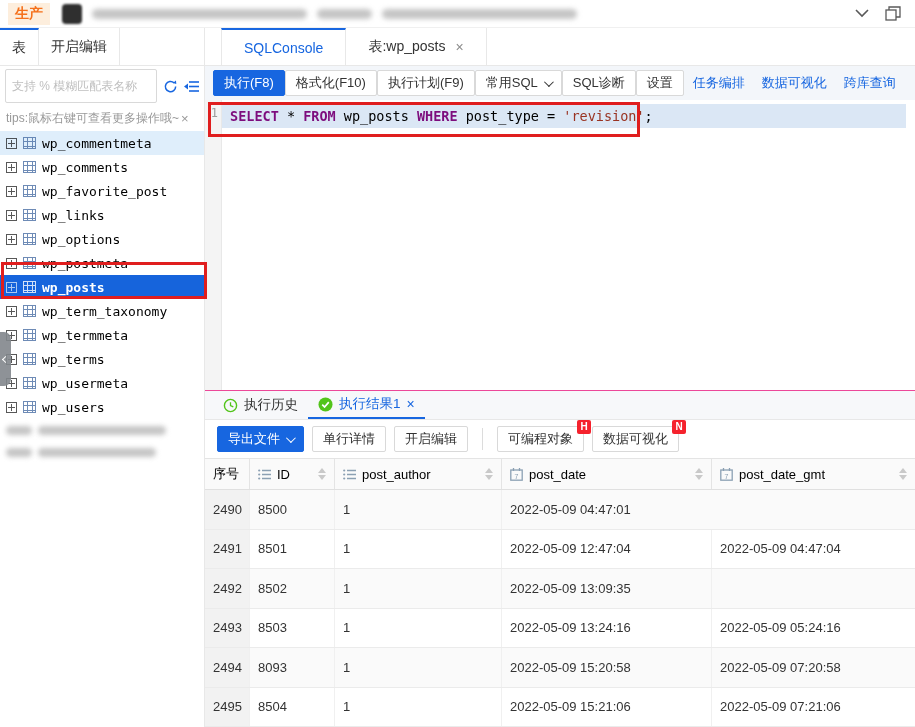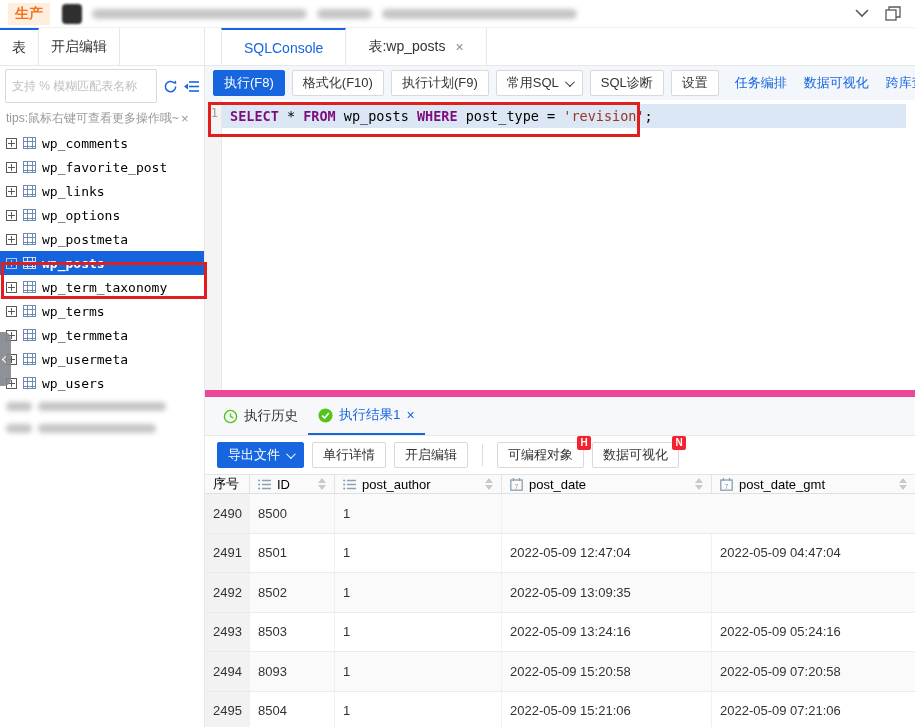--- a/index.html
+++ b/index.html
@@ -47,38 +47,38 @@
   .titem.selected .grid-ic { color:#fff; }
   .grid-ic:before { content:""; position:absolute; left:0; right:0; top:3px; height:4px; border-top:1px solid currentColor; border-bottom:1px solid currentColor; }
   .grid-ic:after { content:""; position:absolute; top:0; bottom:0; left:3px; width:4px; border-left:1px solid currentColor; border-right:1px solid currentColor; }
   .redacted-row { display:flex; align-items:center; gap:6px; height:22px; padding-left:6px; }
 
   .left-handle { position:absolute; left:0; top:332px; width:11px; height:54px; background:#82878c; opacity:.9; border-radius:0 7px 7px 0; z-index:6; display:flex; align-items:center; justify-content:center; color:#fff; cursor:pointer; }
   .left-handle .chev-l { width:5px; height:5px; border-left:1.5px solid #fff; border-bottom:1.5px solid #fff; transform:rotate(45deg); margin-left:-1px; }
 
   
   .main { position:absolute; left:205px; top:66px; width:710px; height:661px; }
-  .toolbar { height:34px; background:#f3f6fa; display:flex; align-items:center; padding-left:8px; gap:7px; }
+  .toolbar { height:34px; background:#f3f6fa; display:flex; align-items:center; padding-left:8px; }
   .btn { height:26px; padding:0 10px; background:#fff; border:1px solid #d9d9d9; border-radius:2px; font-size:13px; color:#333; display:inline-flex; align-items:center; gap:6px; cursor:pointer; white-space:nowrap; }
   .btn.primary { background:#1766e0; border-color:#1766e0; color:#fff; }
   .chev-d { width:7px; height:7px; border-right:1.5px solid currentColor; border-bottom:1.5px solid currentColor; transform:rotate(45deg) translateY(-2px); display:inline-block; }
   .tool-link { color:#1766e0; font-size:13px; margin-left:5px; cursor:pointer; white-space:nowrap; }
 
   
   .editor { position:relative; height:290px; background:#fff; overflow:hidden; }
   .gutter { position:absolute; left:0; top:0; bottom:0; width:17px; background:#f4f4f4; border-right:1px solid #e8e8e8; }
   .gutter .lnum { display:block; text-align:right; padding:6px 3px 0 0; color:#9b9b9b; font-family:"DejaVu Sans Mono",monospace; font-size:12px; }
   .codeline { position:absolute; left:17px; right:9px; top:4px; height:24px; background:#dbe7f5; display:flex; align-items:center; padding-left:8px; font-family:"DejaVu Sans Mono",monospace; font-size:13.5px; white-space:pre; }
   .tok-kw { color:#7d0d7d; font-weight:bold; }
   .tok-plain { color:#000; }
   .tok-str { color:#993322; }
 
   
   .results { height:337px; display:flex; flex-direction:column; }
-  .res-tabs { height:46px; background:#f7f8fa; border-top:7px solid #ec4899; border-bottom:1px solid #e8e8e8; display:flex; align-items:center; padding-left:8px; position:relative; }
+  .res-tabs { height:30px; background:#f7f8fa; border-top:1px solid #ec4899; border-bottom:1px solid #e8e8e8; display:flex; align-items:center; padding-left:8px; position:relative; }
   .res-tab { display:flex; align-items:center; gap:6px; padding:0 10px; height:100%; font-size:13.5px; color:#333; cursor:pointer; }
   .res-tab.active { color:#1766e0; border-bottom:2px solid #1766e0; }
   .res-tab .close { color:#1766e0; font-size:14px; }
   .res-actions { height:38px; background:#fff; display:flex; align-items:center; padding-left:12px; gap:8px; }
   .vdiv { width:1px; height:22px; background:#dcdcdc; margin:0 6px; }
   .badge-btn { position:relative; }
   .badge { position:absolute; top:-7px; right:-8px; width:14px; height:14px; line-height:14px; text-align:center; background:#f5222d; color:#fff; font-size:10px; font-weight:bold; border-radius:2px; }
 
   .res-table { flex:1; display:flex; flex-direction:column; overflow:hidden; }
   .thead { height:32px; background:#fafafa; border-top:1px solid #e4e4e4; border-bottom:1px solid #e0e0e0; display:flex; }
@@ -157,20 +157,25 @@
           <line x1="5" y1="6.5" x2="15" y2="6.5" stroke="#1766e0" stroke-width="1.6"></line>
           <line x1="5" y1="11" x2="15" y2="11" stroke="#1766e0" stroke-width="1.6"></line>
           <polygon points="0,6.5 4,3.5 4,9.5" fill="#1766e0"></polygon>
         </svg>
     </div>
     <div class="tips-row">
       <span>tips:鼠标右键可查看更多操作哦~</span>
       <span class="close">×</span>
     </div>
     <div class="tlist" id="table-list">
+        <div class="titem hover">
+          <span class="plus-ic"></span>
+          <span class="grid-ic"></span>
+          <span class="tname">wp_commentmeta</span>
+        </div>
         <div class="titem">
           <span class="plus-ic"></span>
           <span class="grid-ic"></span>
           <span class="tname">wp_comments</span>
         </div>
         <div class="titem">
           <span class="plus-ic"></span>
           <span class="grid-ic"></span>
           <span class="tname">wp_favorite_post</span>
         </div>
@@ -195,26 +200,26 @@
           <span class="tname">wp_posts</span>
         </div>
         <div class="titem">
           <span class="plus-ic"></span>
           <span class="grid-ic"></span>
           <span class="tname">wp_term_taxonomy</span>
         </div>
         <div class="titem">
           <span class="plus-ic"></span>
           <span class="grid-ic"></span>
+          <span class="tname">wp_termmeta</span>
+        </div>
+        <div class="titem">
+          <span class="plus-ic"></span>
+          <span class="grid-ic"></span>
           <span class="tname">wp_terms</span>
-        </div>
-        <div class="titem">
-          <span class="plus-ic"></span>
-          <span class="grid-ic"></span>
-          <span class="tname">wp_termmeta</span>
         </div>
         <div class="titem">
           <span class="plus-ic"></span>
           <span class="grid-ic"></span>
           <span class="tname">wp_usermeta</span>
         </div>
         <div class="titem">
           <span class="plus-ic"></span>
           <span class="grid-ic"></span>
           <span class="tname">wp_users</span>
@@ -371,20 +376,21 @@
                 <i class="up"></i>
                 <i class="down"></i>
               </span>
             </div>
           </div>
         <div id="grid-body">
             <div class="tr stripe">
               <div class="td c0 idx">2490</div>
               <div class="td c1">8500</div>
               <div class="td c2">1</div>
+              <div class="td c4">2022-05-09 04:47:01</div>
             </div>
             <div class="tr">
               <div class="td c0 idx">2491</div>
               <div class="td c1">8501</div>
               <div class="td c2">1</div>
               <div class="td c3">2022-05-09 12:47:04</div>
               <div class="td c4">2022-05-09 04:47:04</div>
             </div>
             <div class="tr stripe">
               <div class="td c0 idx">2492</div>

